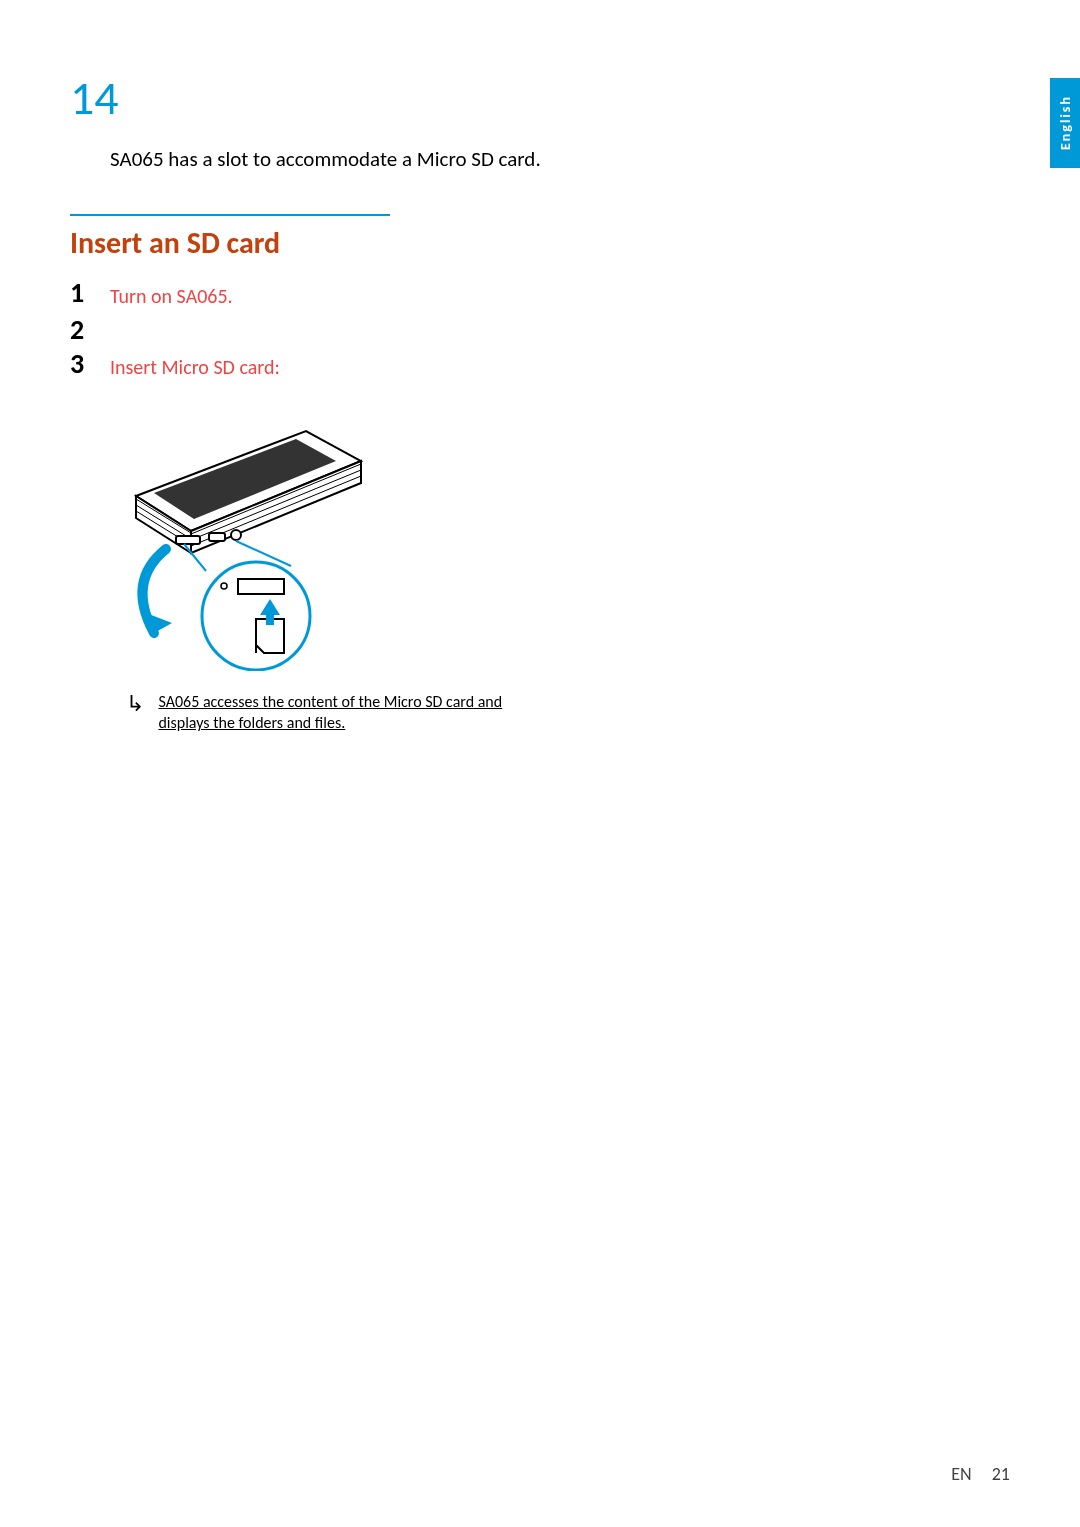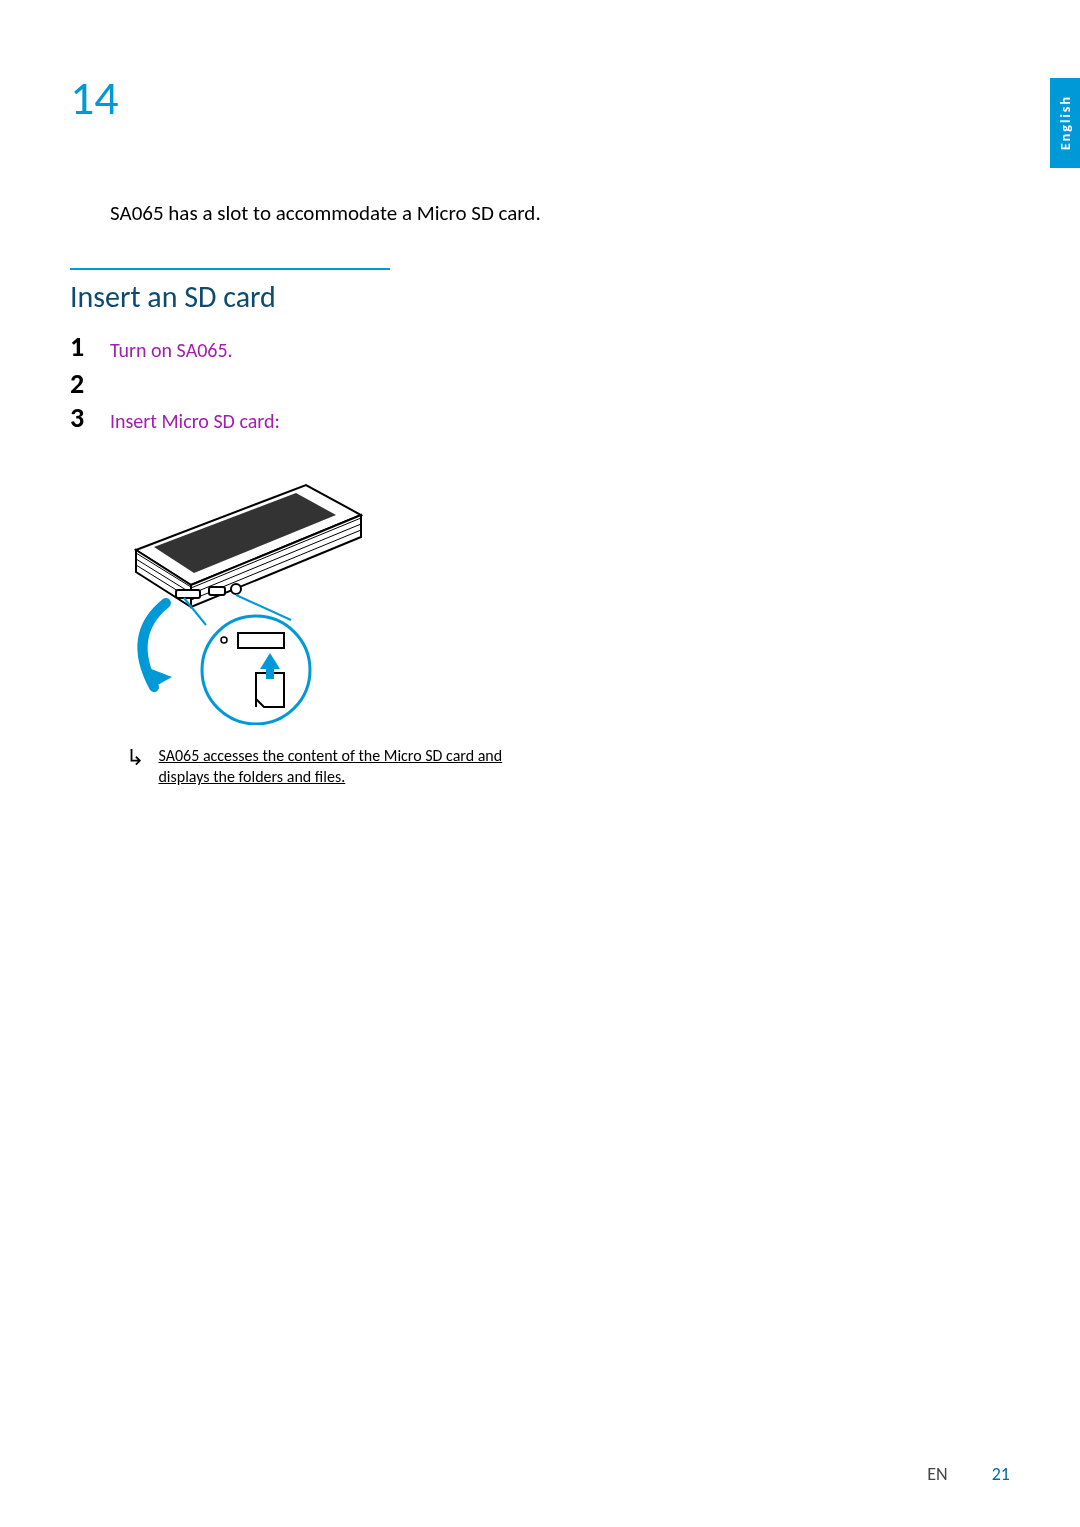--- a/index.html
+++ b/index.html
@@ -32,21 +32,21 @@
     align-items: center;
     justify-content: center;
     writing-mode: vertical-rl;
     transform: rotate(180deg);
   }
   h1.chapter {
     color: #0099d8;
     font-size: 48px;
     font-weight: 400;
     line-height: 1.15;
-    margin-bottom: 74px;
+    margin-bottom: 20px;
     max-width: 460px;
     display: flex;
     gap: 18px;
   }
   h1.chapter .num {
     font-weight: 400;
   }
   .intro {
     font-size: 21px;
     color: #000;
@@ -54,23 +54,23 @@
     line-height: 1.35;
     margin-bottom: 40px;
     margin-left: 40px;
   }
   .divider {
     width: 320px;
     border-top: 2px solid #0099d8;
     margin-bottom: 8px;
   }
   h2.section {
-    color: #0c4a6e;
+    color: #c2410c;
     font-size: 30px;
-    font-weight: 400;
+    font-weight: 700;
     margin-bottom: 18px;
   }
   ol.steps {
     list-style: none;
     max-width: 460px;
   }
   ol.steps li {
     display: flex;
     align-items: flex-start;
     gap: 18px;
@@ -78,21 +78,21 @@
   }
   ol.steps li .step-num {
     color: #000;
     font-size: 28px;
     font-weight: 700;
     line-height: 1;
     min-width: 22px;
   }
   ol.steps li .step-text {
     font-size: 20px;
-    color: #a21caf;
+    color: #ef4444;
     line-height: 1.35;
     padding-top: 4px;
   }
   .illustration {
     margin: 20px 0 16px 36px;
   }
   .result {
     display: flex;
     gap: 14px;
     margin-left: 56px;
@@ -112,21 +112,21 @@
     position: absolute;
     bottom: 42px;
     right: 70px;
     font-size: 18px;
     color: #333;
     display: flex;
     gap: 20px;
     align-items: center;
   }
   .footer .lang { color: #444; }
-  .footer .pg { color: #0369a1; margin-left: 24px; }
+  .footer .pg { color: #404040; }
 </style>
 </head>
 <body>
 
 <div class="page">
 
   <div class="lang-tab">English</div>
 
   <h1 class="chapter">
     <span class="num">14</span>

